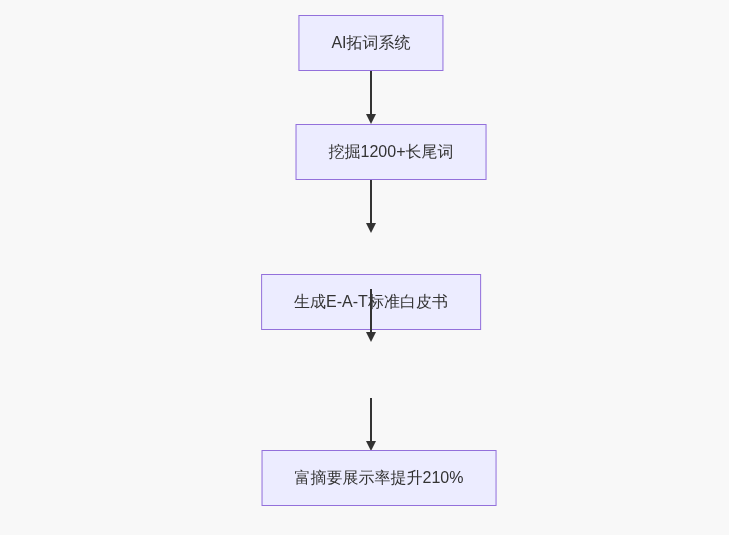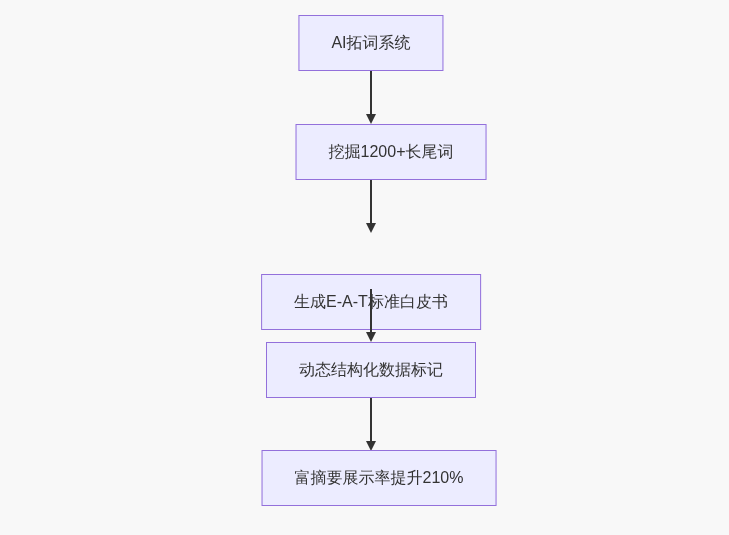--- a/index.html
+++ b/index.html
@@ -94,23 +94,20 @@
 
   <div class="node n2">
     <span>生成E-A-T标准白皮书</span>
   </div>
 
   <div class="arrow a2">
     <div class="stem"></div>
     <div class="head"></div>
   </div>
 
-  <div class="node n3">
-    <span>动态结构化数据标记</span>
-  </div>
 
   <div class="arrow a3">
     <div class="stem"></div>
     <div class="head"></div>
   </div>
 
   <div class="node n4">
     <span>富摘要展示率提升210%</span>
   </div>
 

